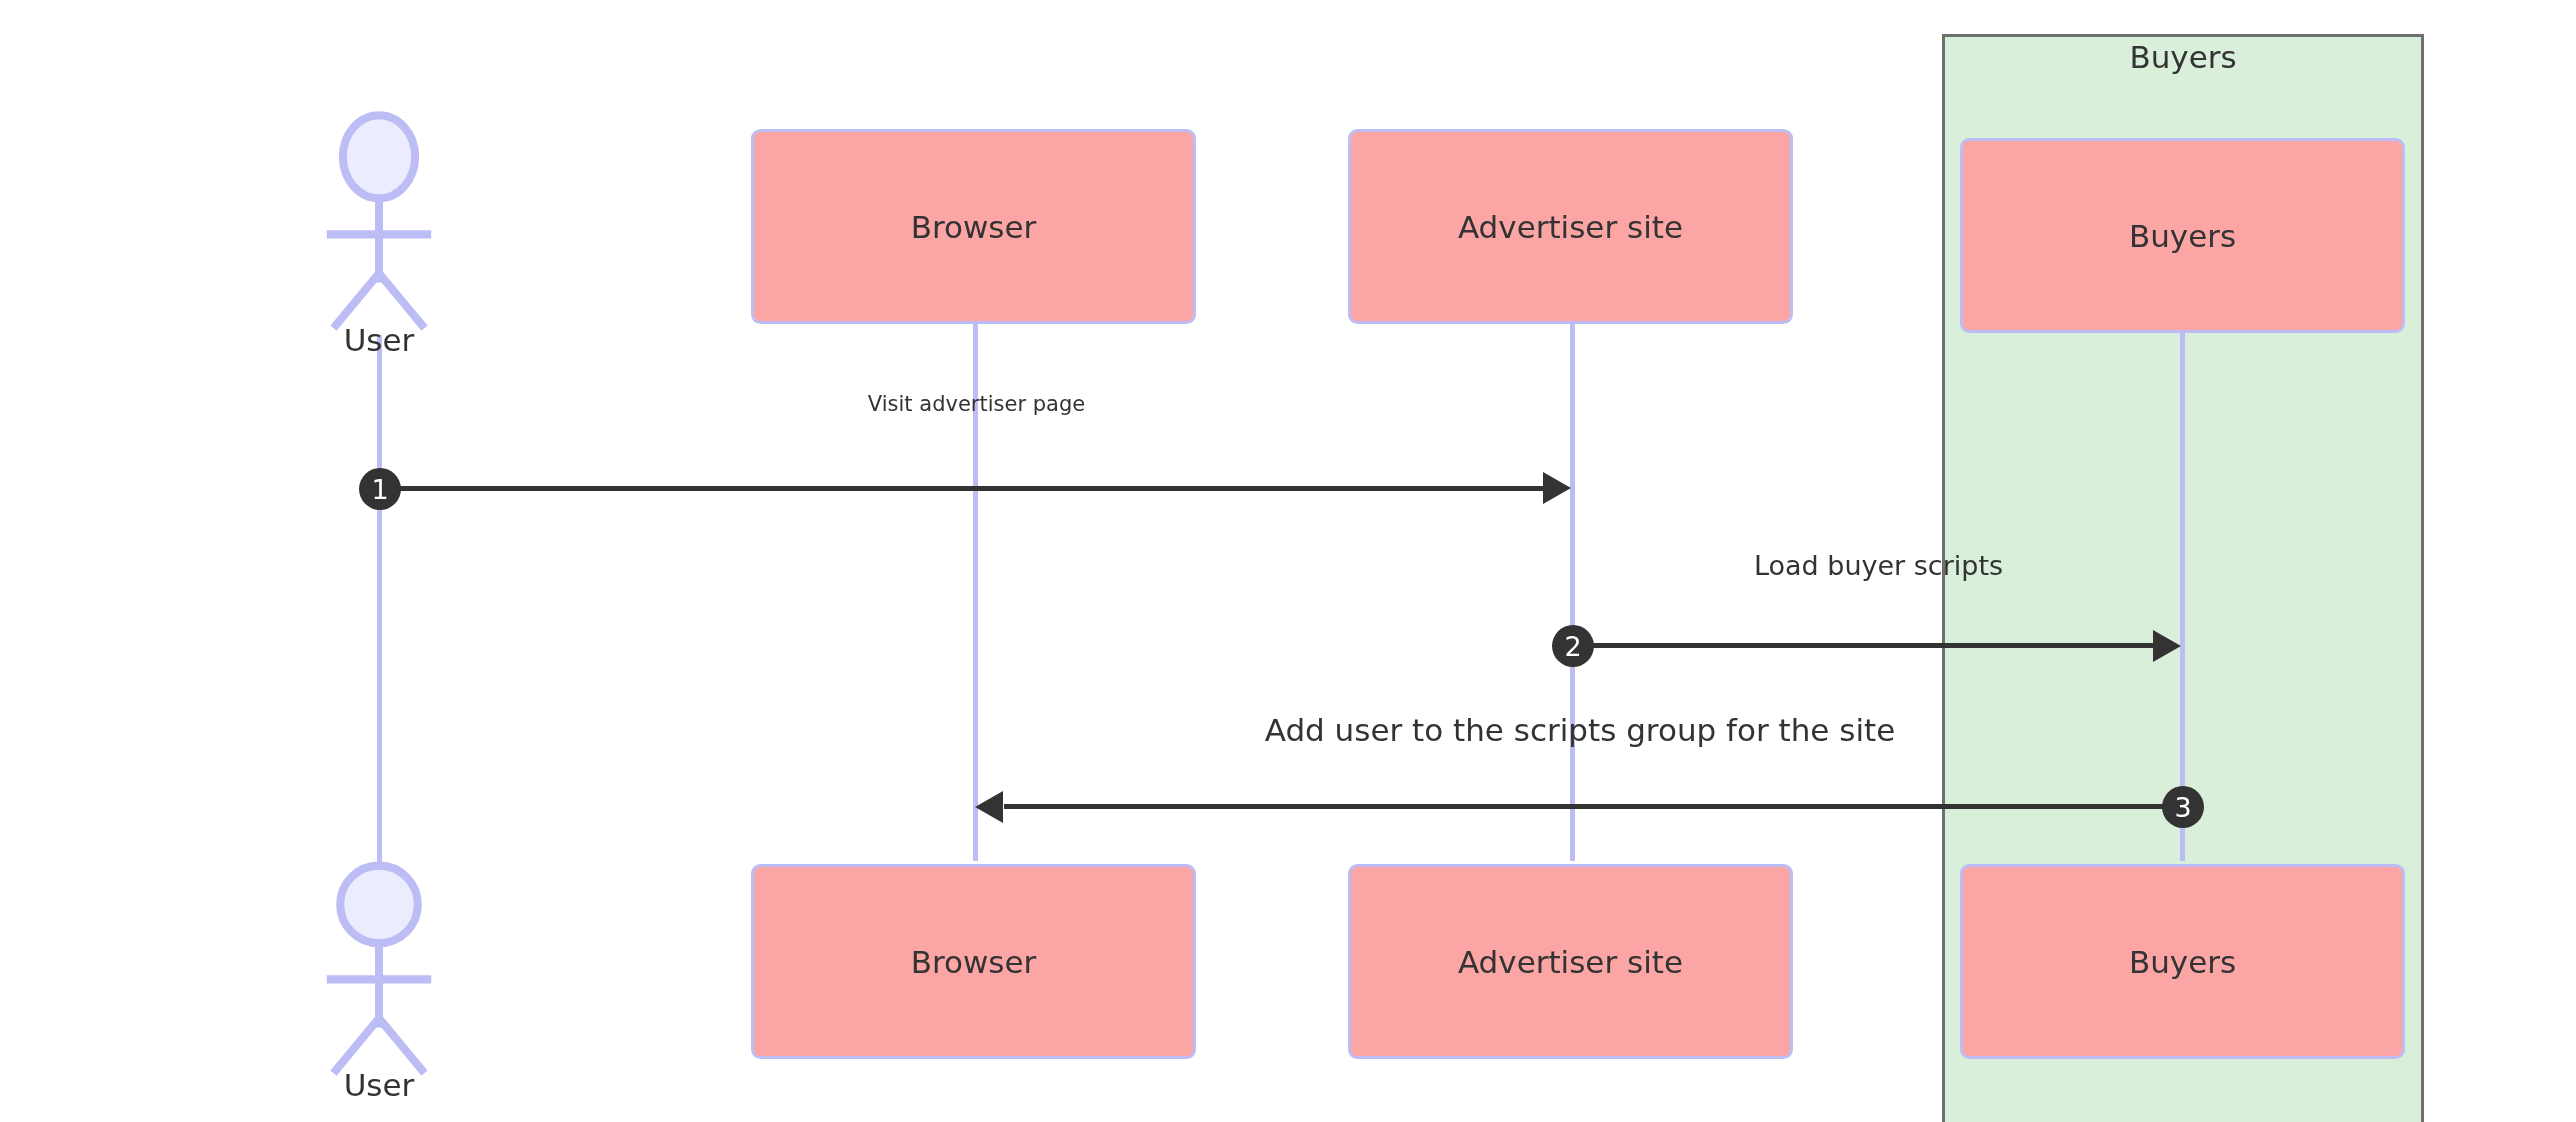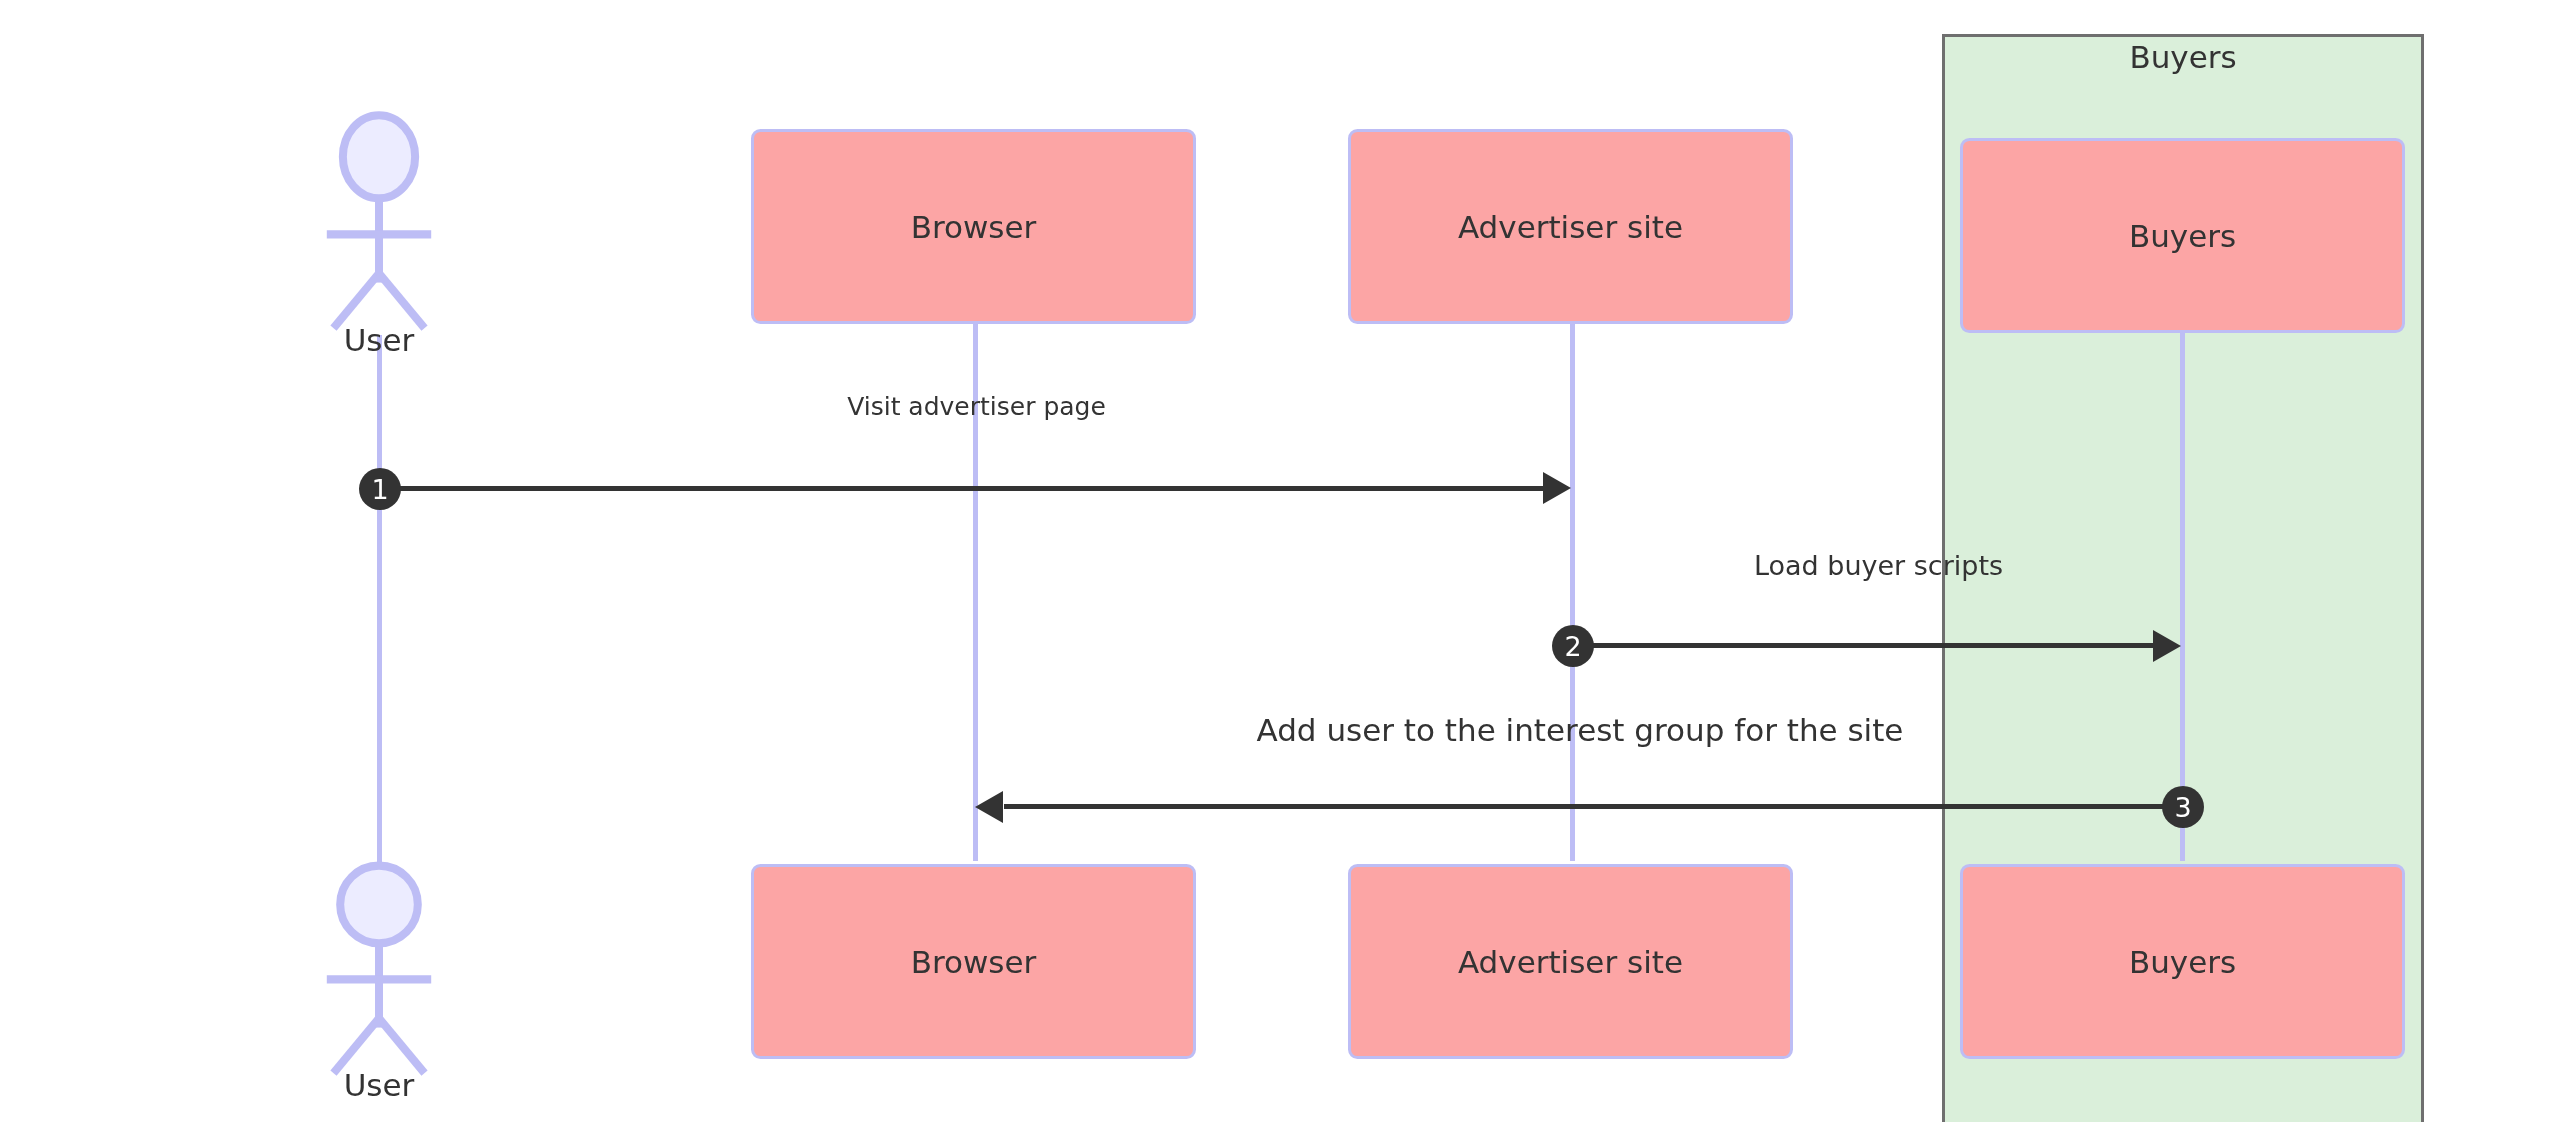--- a/index.html
+++ b/index.html
@@ -57,31 +57,31 @@
   </div>
 
   <div class="pbox" style="left:1348px;top:129px;width:445px;height:195px;">
     <span style="font-size:31px;">Advertiser site</span>
   </div>
 
   <div class="pbox" style="left:1960px;top:138px;width:445px;height:195px;">
     <span style="font-size:31px;">Buyers</span>
   </div>
 
-  <div class="msg-label" style="left:440px;top:392px;width:1073px;font-size:25px;">Visit advertiser page</div>
+  <div class="msg-label" style="left:440px;top:392px;width:1073px;font-size:21px;">Visit advertiser page</div>
   <div class="msg-line" style="left:380px;top:486px;width:1164px;"></div>
   <div class="arrow-head arrow-right" style="left:1543px;top:472px;"></div>
   <div class="seq-num" style="left:359px;top:468px;">1</div>
 
   <div class="msg-label" style="left:1342px;top:550px;width:1073px;font-size:27px;">Load buyer scripts</div>
   <div class="msg-line" style="left:1573px;top:643px;width:580px;"></div>
   <div class="arrow-head arrow-right" style="left:2153px;top:630px;"></div>
   <div class="seq-num" style="left:1552px;top:625px;">2</div>
 
-  <div class="msg-label" style="left:976px;top:712px;width:1208px;font-size:31px;">Add user to the interest group for the site</div>
+  <div class="msg-label" style="left:976px;top:712px;width:1208px;font-size:31px;">Add user to the scripts group for the site</div>
   <div class="msg-line" style="left:1004px;top:804px;width:1167px;"></div>
   <div class="arrow-head arrow-left" style="left:975px;top:791px;"></div>
   <div class="seq-num" style="left:2162px;top:786px;">3</div>
 
   <div class="actor" style="left:292px;top:852px;">
     <svg width="174" height="228" viewBox="0 0 260 340">
       <circle cx="130" cy="78" r="58" fill="#ECECFF" stroke="#BDBDF5" stroke-width="12"></circle>
       <line x1="130" y1="136" x2="130" y2="262" stroke="#BDBDF5" stroke-width="12"></line>
       <line x1="52" y1="190" x2="208" y2="190" stroke="#BDBDF5" stroke-width="12"></line>
       <line x1="130" y1="248" x2="62" y2="330" stroke="#BDBDF5" stroke-width="12"></line>

